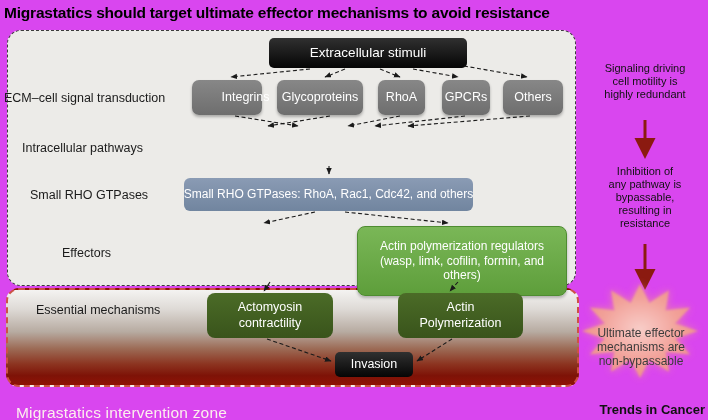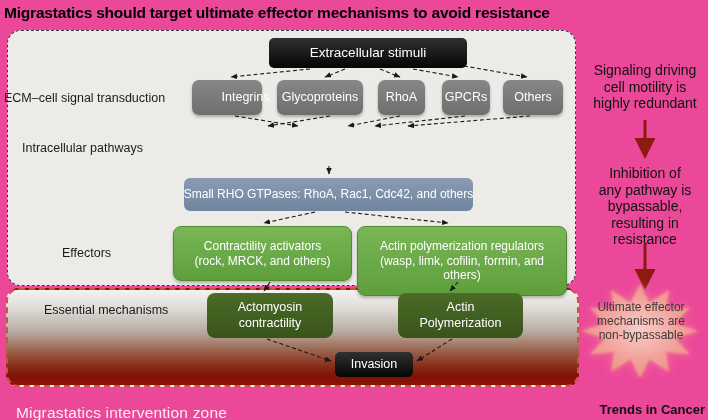--- a/index.html
+++ b/index.html
@@ -1,18 +1,18 @@
 <!DOCTYPE html>
 <html><head>
 <meta charset="utf-8">
 <style>
   html,body { margin:0; padding:0; }
   body { font-family:"Liberation Sans", sans-serif; background:#fff; }
   #fig {
-    position:relative; width:708px; height:420px; background:#ec4899;
+    position:relative; width:708px; height:420px; background:#d946ef;
     overflow:hidden; -webkit-font-smoothing:antialiased;
   }
   .title {
     position:absolute; left:4px; top:4px; width:640px;
     font-size:15.5px; font-weight:bold; color:#000; letter-spacing:-0.2px;
   }
   .zone-upper {
     position:absolute; left:7px; top:30px; width:567px; height:254px;
     background:#ecebe8; border:1.6px dashed #3c3c3c; border-radius:14px; z-index:1;
   }
@@ -34,21 +34,21 @@
     box-sizing:border-box; padding:1px 3px;
   }
   .receptor { background:linear-gradient(#878787,#6e6e6e); font-size:12.5px; box-shadow:0 2px 3px rgba(0,0,0,.28); }
   .pathways { background:linear-gradient(#b2afa9,#9b9791); font-size:12px; white-space:nowrap; }
   .gtpase   { background:linear-gradient(#8a9bb4,#71859f); font-size:12px; border-radius:6px; white-space:nowrap; }
   .effector { background:linear-gradient(#7ab757,#5e9e3b); border:1px solid #4e8c31; font-size:12px;
               white-space:pre-line; border-radius:8px; box-shadow:0 2px 3px rgba(0,0,0,.25); }
   .mech     { background:linear-gradient(#4b6b27,#39541b); font-size:12.5px; white-space:pre-line; border-radius:8px; }
   .blackbox { background:linear-gradient(#303030,#050505); border-radius:5px; font-size:13.5px; }
   .note {
-    position:absolute; width:120px; text-align:center; font-size:14px;
+    position:absolute; width:120px; text-align:center; font-size:11px;
     line-height:1.18; color:#111; white-space:pre-line; z-index:2;
   }
   .burst-text {
     position:absolute; width:118px; text-align:center; font-size:12px;
     line-height:1.18; color:#3c3c3c; white-space:pre-line; z-index:6;
   }
   .footer {
     position:absolute; right:3px; top:402px; font-weight:bold;
     font-size:13px; color:#111; z-index:2;
   }
@@ -60,56 +60,55 @@
 <div id="fig">
 
   <div class="title">Migrastatics should target ultimate effector mechanisms to avoid resistance</div>
 
   <div class="zone-upper"></div>
   <div class="zone-red"></div>
   <div class="zone-label">Migrastatics intervention zone</div>
 
   <div class="label" style="left:4px; top:91px;">ECM–cell signal transduction</div>
   <div class="label" style="left:22px; top:141px;">Intracellular pathways</div>
+  <div class="label" style="left:30px; top:188px;">Small RHO GTPases</div>
   <div class="label" style="left:62px; top:246px;">Effectors</div>
-  <div class="label" style="left:44px; top:303px;">Essential mechanisms</div>
+  <div class="label" style="left:36px; top:303px;">Essential mechanisms</div>
 
   <div class="box blackbox" style="left:269px; top:38px; width:198px; height:30px;">Extracellular stimuli</div>
 
   <div class="box receptor" style="left:192px; top:80px; width:70px; height:35px;padding-left:40px;">Integrins</div>
   <div class="box receptor" style="left:277px; top:80px; width:86px; height:35px;">Glycoproteins</div>
   <div class="box receptor" style="left:378px; top:80px; width:47px; height:35px;">RhoA</div>
   <div class="box receptor" style="left:442px; top:80px; width:48px; height:35px;">GPCRs</div>
   <div class="box receptor" style="left:503px; top:80px; width:60px; height:35px;">Others</div>
 
 
   <div class="box gtpase" style="left:184px; top:178px; width:289px; height:33px;">Small RHO GTPases: RhoA, Rac1, Cdc42, and others</div>
 
-  <div class="box effector" style="left:173px; top:226px; width:179px; height:55px;">Contractility activators
-(rock, MRCK, and others)</div>
   <div class="box effector" style="left:357px; top:226px; width:210px; height:70px;">Actin polymerization regulators
 (wasp, limk, cofilin, formin, and
 others)</div>
 
   <div class="box mech" style="left:207px; top:293px; width:126px; height:45px;">Actomyosin
 contractility</div>
   <div class="box mech" style="left:398px; top:293px; width:125px; height:45px;">Actin
 Polymerization</div>
 
   <div class="box blackbox" style="left:335px; top:352px; width:78px; height:25px; font-size:12.5px;">Invasion</div>
 
   <div class="note" style="left:585px; top:62px;">Signaling driving
 cell motility is
 highly redundant</div>
   <div class="note" style="left:585px; top:165px;">Inhibition of
 any pathway is
 bypassable,
 resulting in
 resistance</div>
-  <div class="burst-text" style="left:582px; top:300px;">Ultimate effector
+  <div class="burst-text" style="left:582px; top:326px;">Ultimate effector
 mechanisms are
 non-bypassable</div>
 
   <div class="footer">Trends in Cancer</div>
 
   <svg class="overlay" width="708" height="420" viewBox="0 0 708 420">
     <defs>
       <marker id="ah" markerWidth="7" markerHeight="6" refX="5.5" refY="2.5" orient="auto">
         <path d="M0,0 L6,2.5 L0,5 Z" fill="#1a1a1a"></path>
       </marker>

